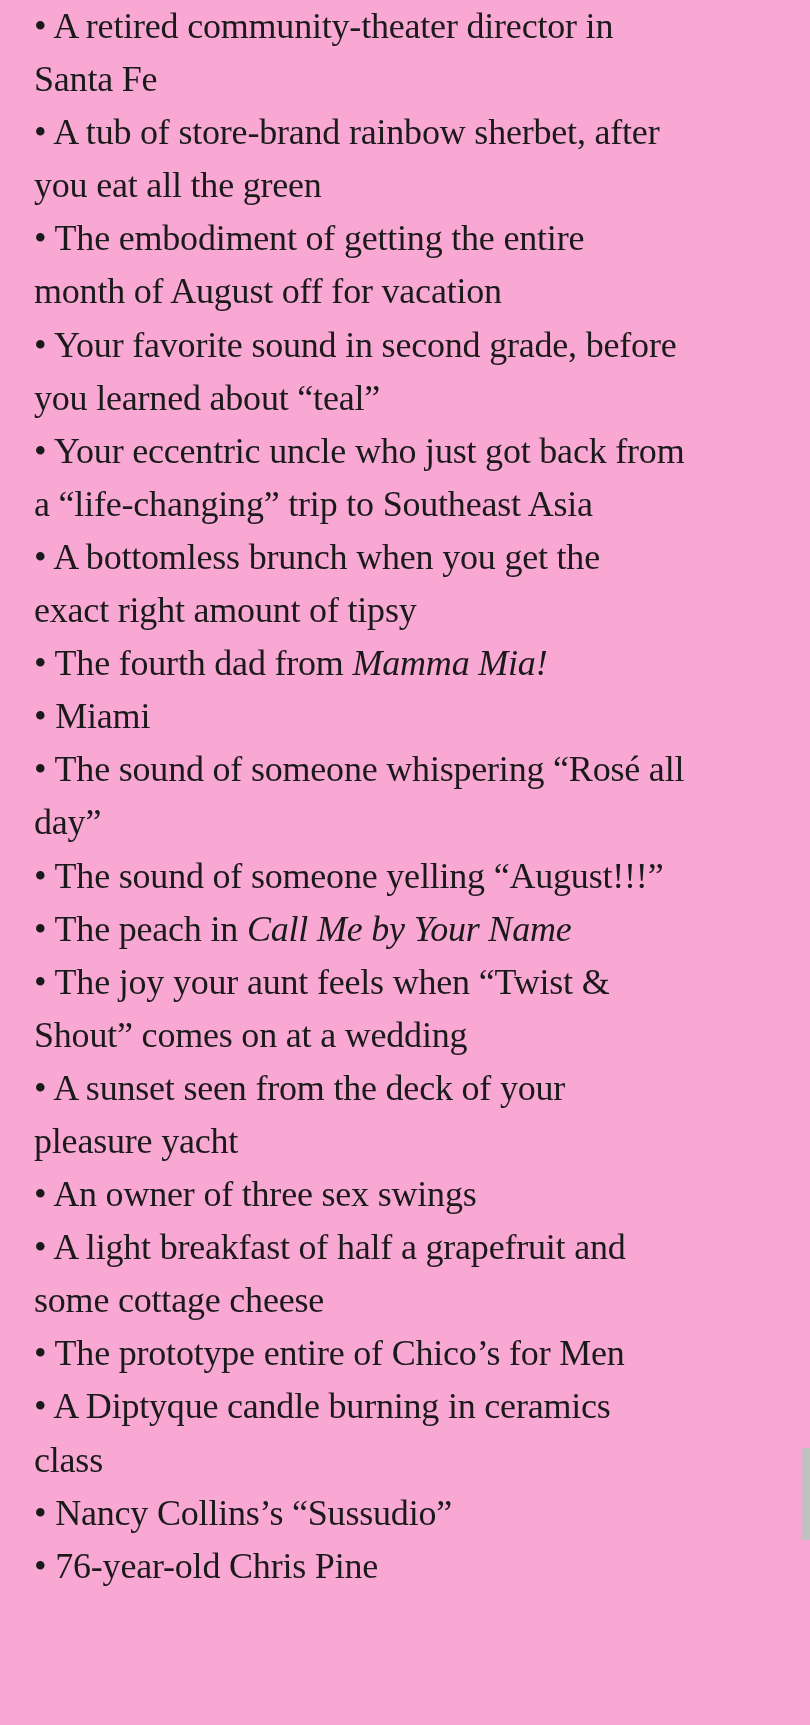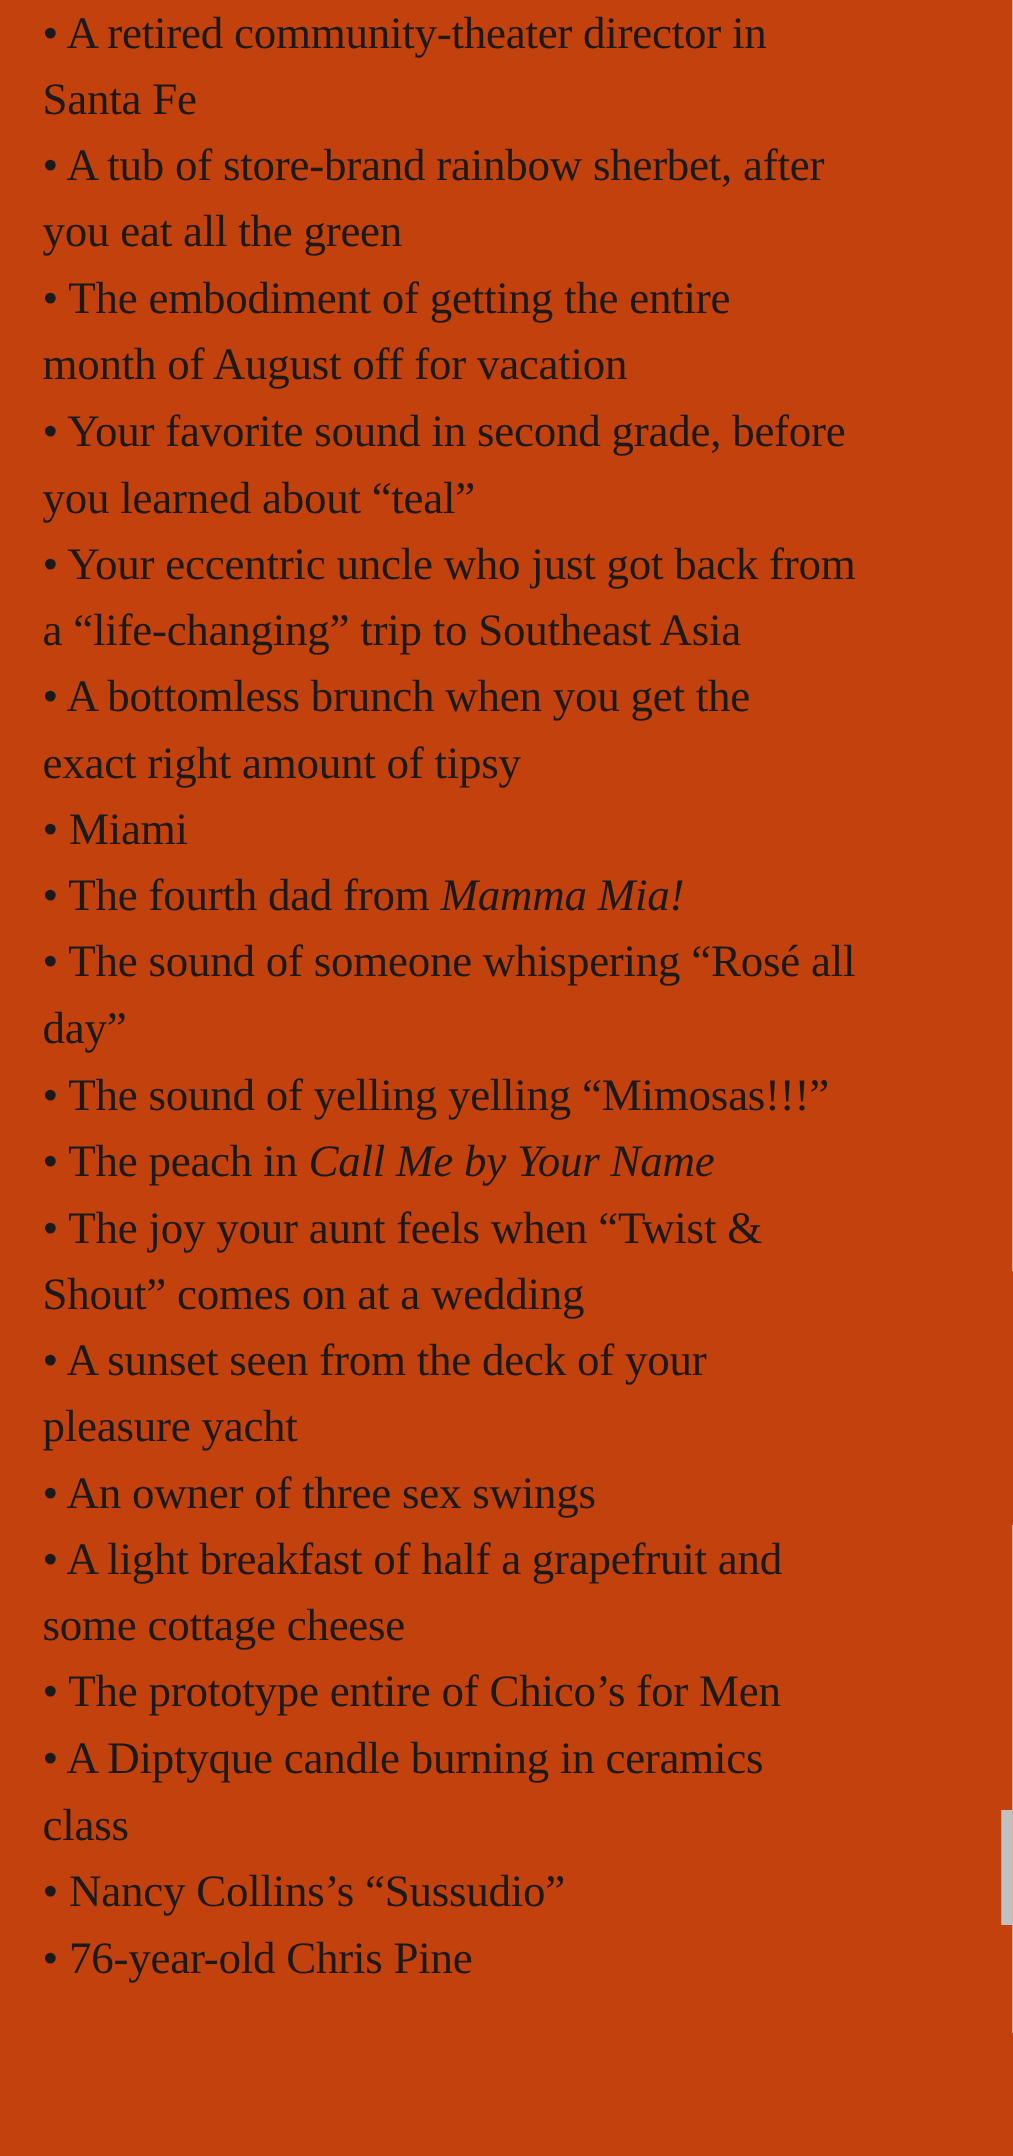--- a/index.html
+++ b/index.html
@@ -7,21 +7,21 @@
     padding: 0;
     background: #ffffff;
     width: 810px;
     height: 1725px;
     overflow: hidden;
   }
   .viewport {
     position: relative;
     width: 810px;
     height: 1725px;
-    background: #c2410c;
+    background: #f9a8d4;
     font-family: "Liberation Serif", "DejaVu Serif", serif;
   }
   .article-body {
     position: absolute;
     top: 0;
     left: 34px;
     width: 742px;
     color: #1a1a1a;
   }
   p.list-item {
@@ -67,25 +67,25 @@
       <p class="list-item"><span class="bullet-marker">• </span><span>A tub of store-brand rainbow sherbet, after
 you eat all the green</span></p>
       <p class="list-item"><span class="bullet-marker">• </span><span>The embodiment of getting the entire
 month of August off for vacation</span></p>
       <p class="list-item"><span class="bullet-marker">• </span><span>Your favorite sound in second grade, before
 you learned about “teal”</span></p>
       <p class="list-item"><span class="bullet-marker">• </span><span>Your eccentric uncle who just got back from
 a “life-changing” trip to Southeast Asia</span></p>
       <p class="list-item"><span class="bullet-marker">• </span><span>A bottomless brunch when you get the
 exact right amount of tipsy</span></p>
+      <p class="list-item"><span class="bullet-marker">• </span><span>The fourth dad from </span><span class="seg-italic">Mamma Mia!</span></p>
       <p class="list-item"><span class="bullet-marker">• </span><span>Miami</span></p>
-      <p class="list-item"><span class="bullet-marker">• </span><span>The fourth dad from </span><span class="seg-italic">Mamma Mia!</span></p>
       <p class="list-item"><span class="bullet-marker">• </span><span>The sound of someone whispering “Rosé all
 day”</span></p>
-      <p class="list-item"><span class="bullet-marker">• </span><span>The sound of yelling yelling “Mimosas!!!”</span></p>
+      <p class="list-item"><span class="bullet-marker">• </span><span>The sound of someone yelling “August!!!”</span></p>
       <p class="list-item"><span class="bullet-marker">• </span><span>The peach in </span><span class="seg-italic">Call Me by Your Name</span></p>
       <p class="list-item"><span class="bullet-marker">• </span><span>The joy your aunt feels when “Twist &amp;
 Shout” comes on at a wedding</span></p>
       <p class="list-item"><span class="bullet-marker">• </span><span>A sunset seen from the deck of your
 pleasure yacht</span></p>
       <p class="list-item"><span class="bullet-marker">• </span><span>An owner of three sex swings</span></p>
       <p class="list-item"><span class="bullet-marker">• </span><span>A light breakfast of half a grapefruit and
 some cottage cheese</span></p>
       <p class="list-item"><span class="bullet-marker">• </span><span>The prototype entire of Chico’s for Men</span></p>
       <p class="list-item"><span class="bullet-marker">• </span><span>A Diptyque candle burning in ceramics

